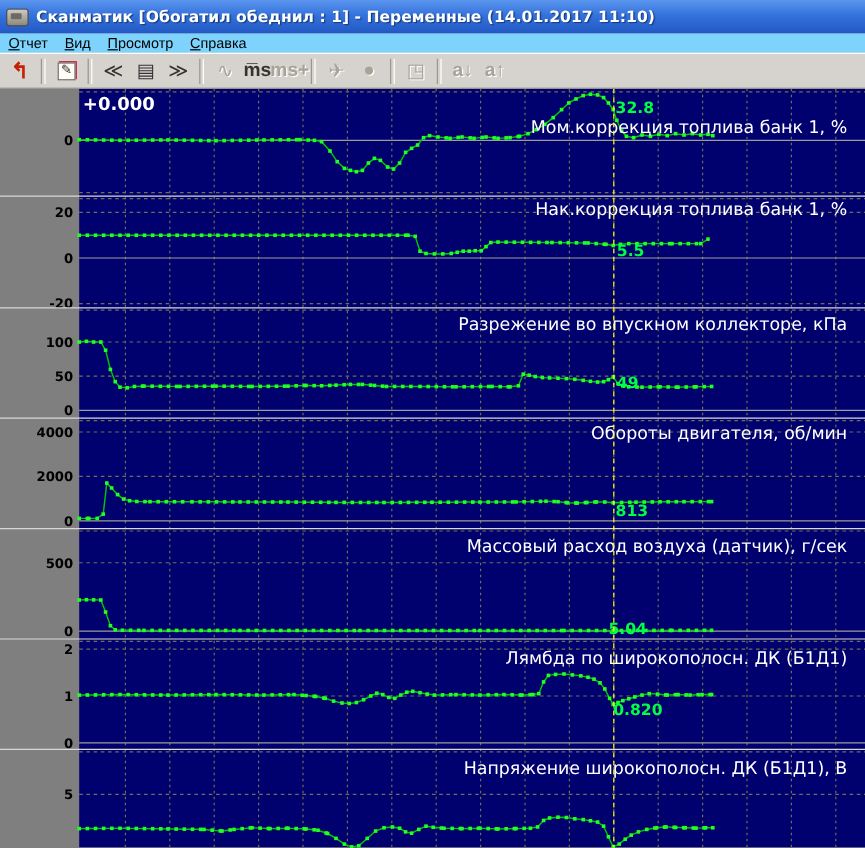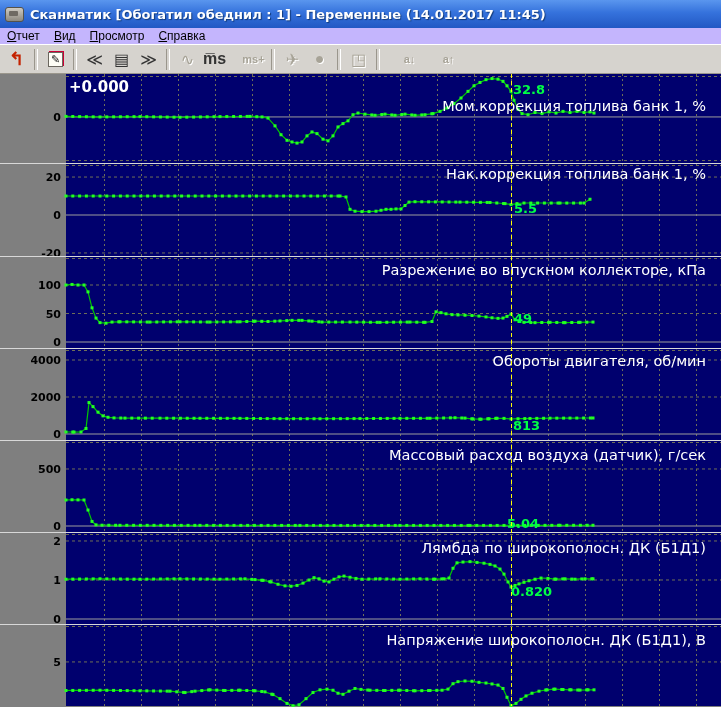--- a/index.html
+++ b/index.html
@@ -9,49 +9,49 @@
   .titlebar{position:absolute;left:0;top:0;width:721px;height:28px;
     background:linear-gradient(180deg,#5a96ee 0%,#3572dc 45%,#2258c4 100%);
     display:flex;align-items:center;box-sizing:border-box;padding-left:5px;}
   .app-icon{width:17px;height:13px;background:linear-gradient(180deg,#cfcbc2,#8d897f);
     border:1px solid #55524b;border-radius:3px;position:relative;flex:0 0 auto;}
   .app-icon:before{content:"";position:absolute;left:3px;top:3px;width:9px;height:5px;
     background:#6e6a62;border-radius:1px;}
   .title-text{color:#fff;font-weight:bold;font-size:13px;margin-left:6px;white-space:nowrap;
     font-family:"DejaVu Sans","Liberation Sans",sans-serif;text-shadow:1px 1px 1px #123a7a;}
   
-  .menubar{position:absolute;left:0;top:28px;width:721px;height:16px;background:#c4b5fd;
+  .menubar{position:absolute;left:0;top:28px;width:721px;height:16px;background:#7dd3fc;
     display:flex;align-items:center;font-size:12px;color:#000;}
   .menu-item{padding:0 7px;height:16px;line-height:16px;cursor:default;}
   .menu-item u{text-decoration:underline;}
   
   .toolbar{position:absolute;left:0;top:44px;width:721px;height:30px;background:#d6d3ce;
     border-top:1px solid #fff;box-sizing:border-box;display:flex;align-items:center;
     padding-left:3px;border-bottom:1px solid #9a968c;}
   .tb-btn{width:27px;height:23px;display:flex;align-items:center;justify-content:center;
     font-size:16px;color:#333;flex:0 0 auto;}
   .tb-btn.disabled{color:#a7a397;text-shadow:1px 1px 0 #ffffff;}
   .tb-btn.red{color:#c42200;font-weight:bold;font-size:18px;}
   .tb-btn.textbtn{font-size:16px;font-weight:bold;letter-spacing:0px;}
-  .tb-btn.smalltext{font-size:11px;font-weight:bold;margin-left:12px;}
+  .tb-btn.smalltext{font-size:16px;font-weight:bold;}
   .tb-btn.note span{background:#fffef6;border:1px solid #6b675f;font-size:11px;line-height:13px;
     padding:0 2px;color:#222;box-shadow:1px -1px 0 #c03;}
   .tb-sep{width:2px;height:21px;border-left:1px solid #9a968c;border-right:1px solid #ffffff;
     margin:0 4px;flex:0 0 auto;}
   
   .plot-wrap{position:absolute;left:0;top:74px;width:721px;height:633px;background:#7f7f7f;}
   svg text{font-family:"DejaVu Sans","Liberation Sans",sans-serif;}
 </style>
 </head>
 <body>
 
 <div class="window">
   <div class="titlebar">
     <div class="app-icon"></div>
-    <span class="title-text">Сканматик [Обогатил обеднил : 1] - Переменные (14.01.2017  11:45)</span>
+    <span class="title-text">Сканматик [Обогатил обеднил : 1] - Переменные (14.01.2017  11:10)</span>
   </div>
   <div class="menubar" id="menubar">
       <span class="menu-item"><u>О</u>тчет</span>
       <span class="menu-item"><u>В</u>ид</span>
       <span class="menu-item"><u>П</u>росмотр</span>
       <span class="menu-item"><u>С</u>правка</span>
     </div>
   <div class="toolbar" id="toolbar">
       <div class="tb-btn red">
         <span>↰</span>

